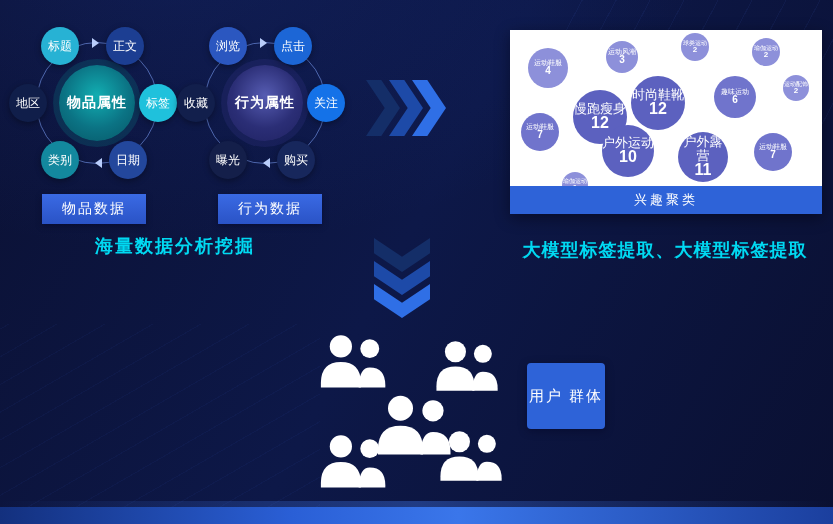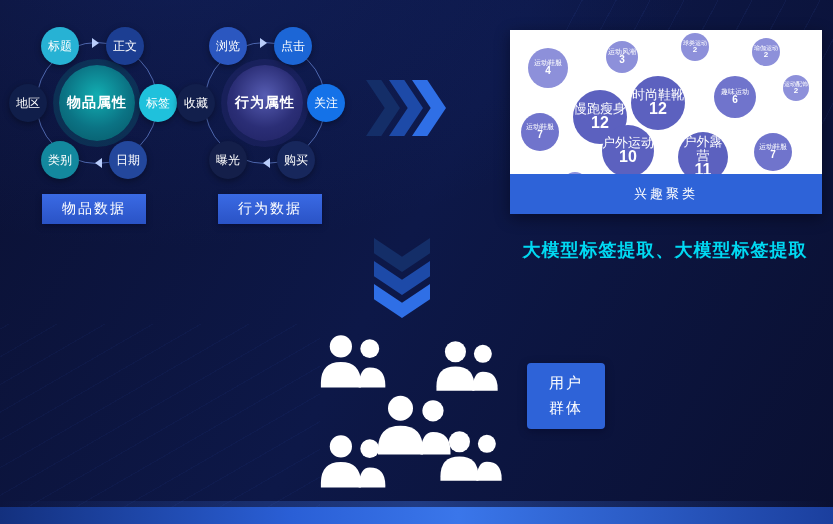--- a/index.html
+++ b/index.html
@@ -65,21 +65,21 @@
   .chev-right .chev + .chev{margin-left:-11px;}
   .chev-down{position:absolute;left:374px;top:238px;display:flex;flex-direction:column;}
   .chev-down .chev{width:56px;height:34px;
     clip-path:polygon(0 0,50% 55%,100% 0,100% 45%,50% 100%,0 45%);}
   .chev-down .chev + .chev{margin-top:-11px;}
   .c1{background:#142e68;} .c2{background:#1d4aa8;} .c3{background:#2f6fe6;}
   
   .panel{position:absolute;left:510px;top:30px;width:312px;height:184px;background:#fff;
     box-shadow:0 4px 14px rgba(0,0,10,.45);}
   .panel-canvas{position:absolute;left:0;top:0;width:312px;height:160px;overflow:hidden;}
-  .panel-footer{position:absolute;left:0;bottom:0;width:312px;height:40px;background:#2e63d8;
+  .panel-footer{position:absolute;left:0;bottom:0;width:312px;height:28px;background:#2e63d8;
     color:#fff;font-size:13px;letter-spacing:3px;display:flex;align-items:center;justify-content:center;}
   .bubble{position:absolute;border-radius:50%;color:#fff;display:flex;flex-direction:column;
     align-items:center;justify-content:center;text-align:center;line-height:1.05;overflow:hidden;}
   .bubble .lbl{font-size:7px;}
   .bubble .val{font-size:10px;font-weight:bold;}
   .bub-lg .lbl{font-size:13px;} .bub-lg .val{font-size:16px;}
   .bub-sm .lbl{font-size:6px;} .bub-sm .val{font-size:8px;}
   .p-light{background:#8d90da;} .p-mid{background:#7074cc;} .p-dark{background:#5c61bf;}
   .b0{left:18px;top:18px;width:40px;height:40px;}
   .b1{left:96px;top:11px;width:32px;height:32px;}
@@ -97,21 +97,21 @@
   
   .users{position:absolute;}
   .users svg{display:block;fill:#fff;}
   .u1{left:312px;top:332px;width:80px;}
   .u2{left:428px;top:338px;width:76px;}
   .u3{left:368px;top:392px;width:90px;}
   .u4{left:312px;top:432px;width:80px;}
   .u5{left:432px;top:428px;width:76px;}
   .group-btn{position:absolute;left:527px;top:363px;width:78px;height:66px;background:#2e63d8;
     border-radius:4px;color:#fff;font-size:15px;letter-spacing:2px;
-    display:flex;flex-direction:column;align-items:center;justify-content:center;gap:6px;
+    display:flex;align-items:center;justify-content:center;gap:6px;
     box-shadow:0 2px 8px rgba(0,0,30,.4);}
 </style>
 </head>
 <body>
 
 <div class="stage">
   <div class="deco-tr"></div>
   <div class="deco-bl"></div>
 
   <div class="ring r1">
@@ -137,20 +137,21 @@
     <div class="node n-tl">浏览</div>
     <div class="node n-tr">点击</div>
     <div class="node n-l">收藏</div>
     <div class="node n-r">关注</div>
     <div class="node n-bl">曝光</div>
     <div class="node n-br">购买</div>
   </div>
 
   <div class="data-btn btn-behavior">行为数据</div>
   <div class="data-btn btn-item">物品数据</div>
+  <div class="caption cap-left">海量数据分析挖掘</div>
 
   <div class="chev-right">
     <span class="chev c1"></span>
     <span class="chev c2"></span>
     <span class="chev c3"></span>
   </div>
 
   <div class="panel">
     <div class="panel-canvas">
       <div class="bubble b0 p-light">

